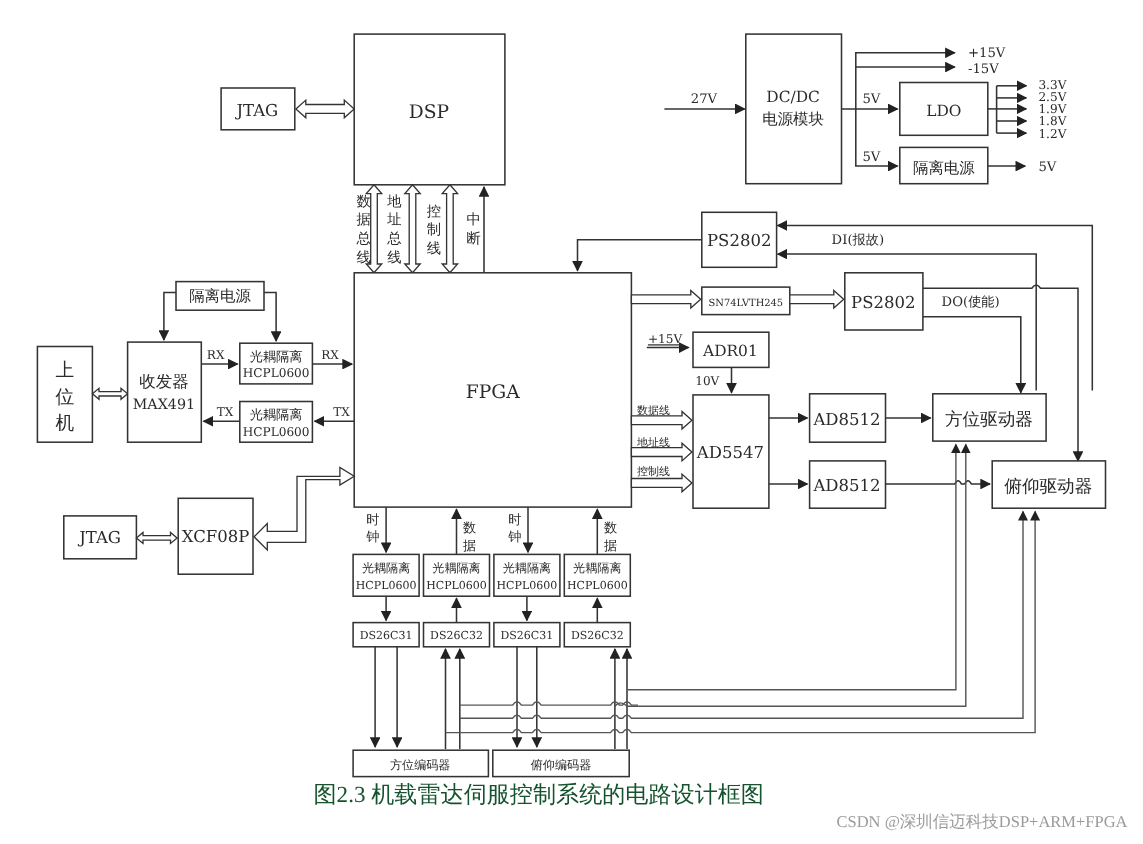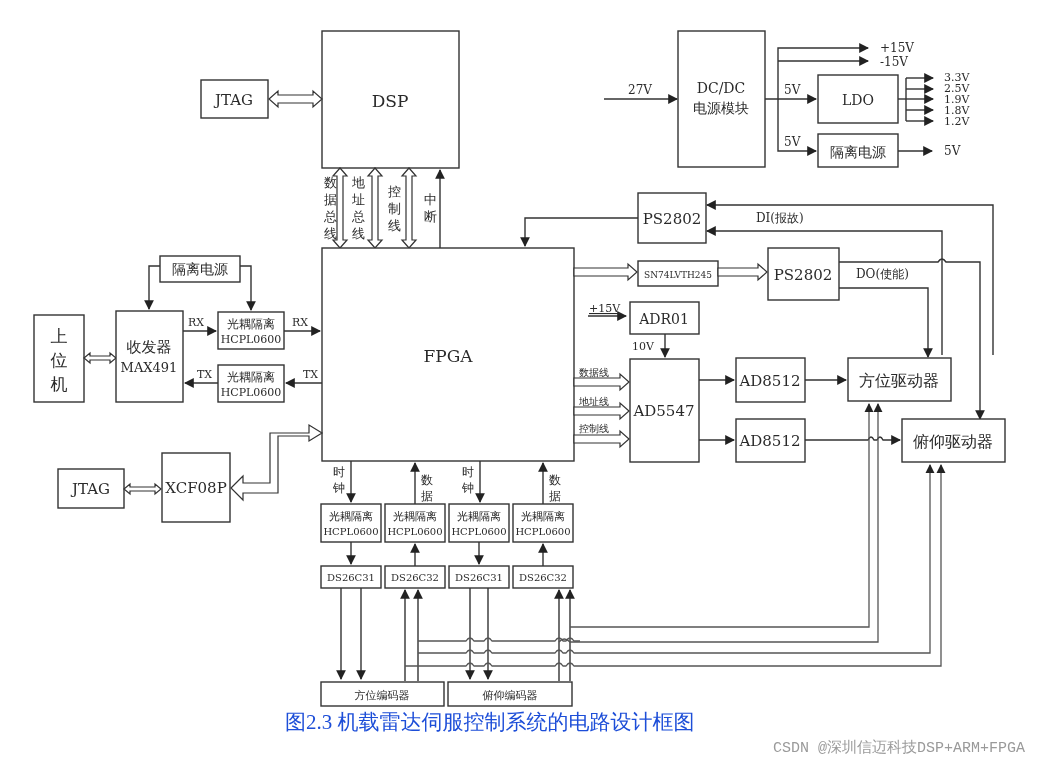--- a/index.html
+++ b/index.html
@@ -4,24 +4,24 @@
 <style>
   html, body { margin: 0; padding: 0; background: #ffffff; }
   body { width: 1039px; height: 767px; position: relative; overflow: hidden;
          font-family: "DejaVu Serif", "Liberation Serif", serif; }
   svg { position: absolute; left: 0; top: 0; }
   .box { fill: #ffffff; stroke: #333333; stroke-width: 1.4; }
   .ln { fill: none; stroke: #333333; stroke-width: 1.4; }
   .ln2 { fill: none; stroke: #555555; stroke-width: 1.3; }
   .hollow { fill: #ffffff; stroke: #333333; stroke-width: 1.2; }
   .t { fill: #2a2a2a; font-family: "DejaVu Serif", "Liberation Serif", serif; }
-  .caption { position: absolute; left: 285px; top: 708px; font-size: 21px; color: #1d4ed8;
+  .caption { position: absolute; left: 285px; top: 708px; font-size: 21px; color: #14532d;
              font-family: "Liberation Serif", "DejaVu Serif", serif; }
   .watermark { position: absolute; right: 14px; top: 738px; font-size: 15px; color: #9a9a9a;
-               font-family: Liberation Mono, monospace; }
+               font-family: Liberation Serif, serif; }
 </style>
 </head>
 <body>
 
 <svg width="1039" height="767" viewBox="0 0 1039 767">
   <defs>
     <marker id="arr" viewBox="0 0 10 10" refX="9" refY="5" markerWidth="7" markerHeight="7" orient="auto-start-reverse">
       <path d="M0,0 L10,5 L0,10 z" fill="#222"></path>
     </marker>
   </defs>

